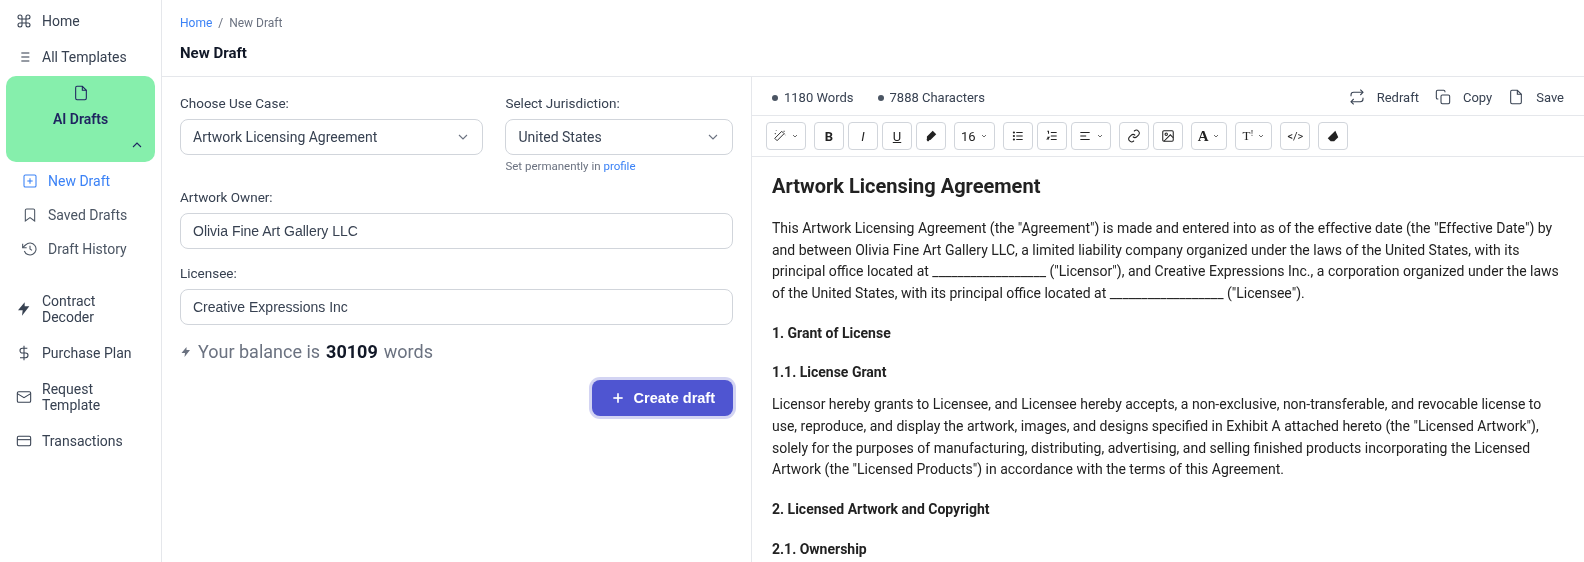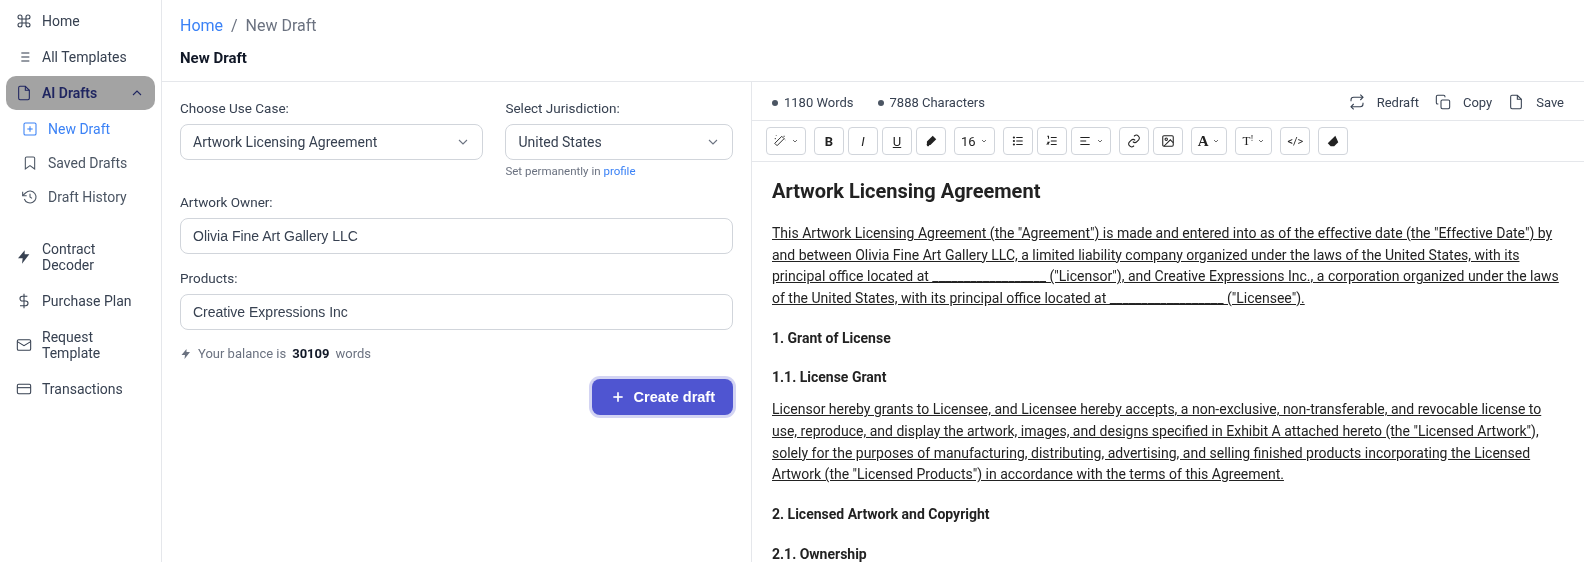--- a/index.html
+++ b/index.html
@@ -27,23 +27,24 @@
     display: flex;
     align-items: center;
     gap: 10px;
     padding: 9px 10px;
     border-radius: 10px;
     color: #374151;
     font-size: 14px;
     cursor: pointer;
   }
   .sidebar-item.active {
-    background: #a3a3a3;
+    background: #86efac;
     color: #1f2560;
     font-weight: 600;
+    flex-direction: column;
   }
   .sidebar-item .chev {
     margin-left: auto;
   }
   .sidebar-sub {
     padding-left: 6px;
   }
   .sidebar-sub .sidebar-item {
     color: #4b5563;
   }
@@ -55,21 +56,21 @@
   .icon-fill { fill: currentColor; stroke: none; }
 
   
   .main {
     flex: 1;
     display: flex;
     flex-direction: column;
   }
   .breadcrumb {
     padding: 16px 18px 8px;
-    font-size: 16px;
+    font-size: 12px;
     color: #6b7280;
   }
   .breadcrumb a { color: #3b82f6; text-decoration: none; }
   .page-title {
     padding: 6px 18px 14px;
     font-weight: 700;
     font-size: 15px;
     color: #111827;
   }
   .content-row {
@@ -102,21 +103,21 @@
     width: 100%;
     appearance: none;
     position: relative;
   }
   .select-wrap { position: relative; }
   .select-wrap .chev-down {
     position: absolute; right: 12px; top: 50%; transform: translateY(-50%);
     pointer-events: none; color: #6b7280;
   }
   .balance {
-    font-size: 13px; color: #6b7280; display:flex; align-items:center; gap:6px;
+    font-size: 18px; color: #6b7280; display:flex; align-items:center; gap:6px;
     margin-top: 6px;
   }
   .balance b { color:#111827; }
   .create-btn-row { display:flex; justify-content:flex-end; margin-top:18px;}
   .create-btn {
     background: #4f55d1;
     color: #fff;
     border: none;
     border-radius: 8px;
     padding: 10px 18px;
@@ -155,21 +156,21 @@
   }
   .tbtn svg { width:14px; height:14px; }
   .tbtn .mini-chev { width:8px; height:8px; margin-left:4px; }
   .tb-group { display:flex; gap:4px; }
   .editor-body {
     flex:1; overflow-y:scroll; padding: 14px 20px 30px; font-size:14px; line-height:1.55;
     color:#222;
   }
   .editor-body h1 { font-size:20px; font-weight:700; margin-bottom:16px; }
   .editor-body h3 { font-size:14px; font-weight:700; margin: 18px 0 10px; }
-  .editor-body p { margin-bottom: 10px; text-decoration: underline; }
+  .editor-body p { margin-bottom: 10px; }
 
   
   .editor-body::-webkit-scrollbar { width:16px; }
   .editor-body::-webkit-scrollbar-thumb { background:#c4c6cc; border-radius:8px; border:4px solid #fff;}
   .editor-body::-webkit-scrollbar-track { background:#f3f4f6; }
 
   .info-icon {
     width:13px; height:13px; border-radius:50%; background:#111827; color:#fff;
     display:inline-flex; align-items:center; justify-content:center; font-size:9px; font-weight:700;
   }
@@ -296,21 +297,21 @@
 
       <div class="form-row">
         <div class="form-col full">
           <div class="label">Artwork Owner:</div>
           <input class="input" value="Olivia Fine Art Gallery LLC" style="">
         </div>
       </div>
 
       <div class="form-row">
         <div class="form-col full">
-          <div class="label">Products:</div>
+          <div class="label">Licensee:</div>
           <input class="input" value="Creative Expressions Inc" style="">
         </div>
       </div>
 
 
       <div class="balance">
         <svg class="icon icon-fill" viewBox="0 0 24 24" style="width:12px;height:12px;color:#6b7280">
             <path d="M13 2 3 14h7l-1 8 11-14h-7z"></path>
           </svg>
         <span>Your balance is </span>

